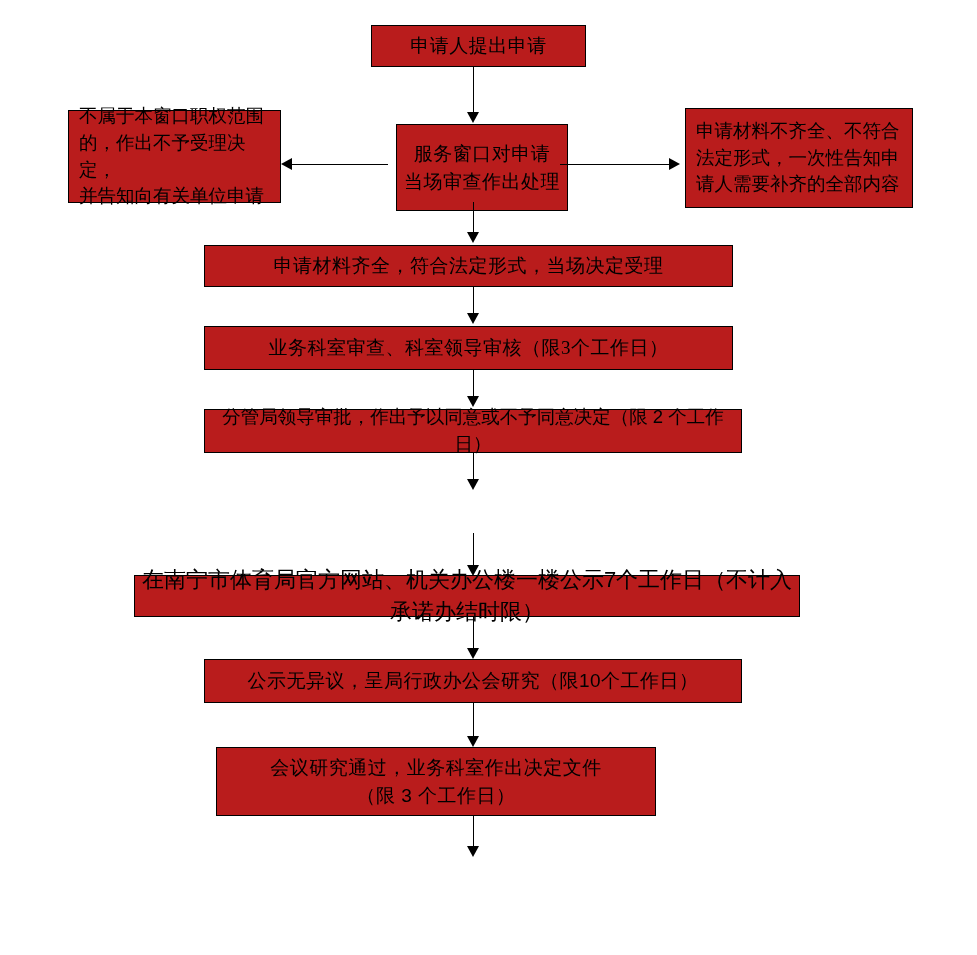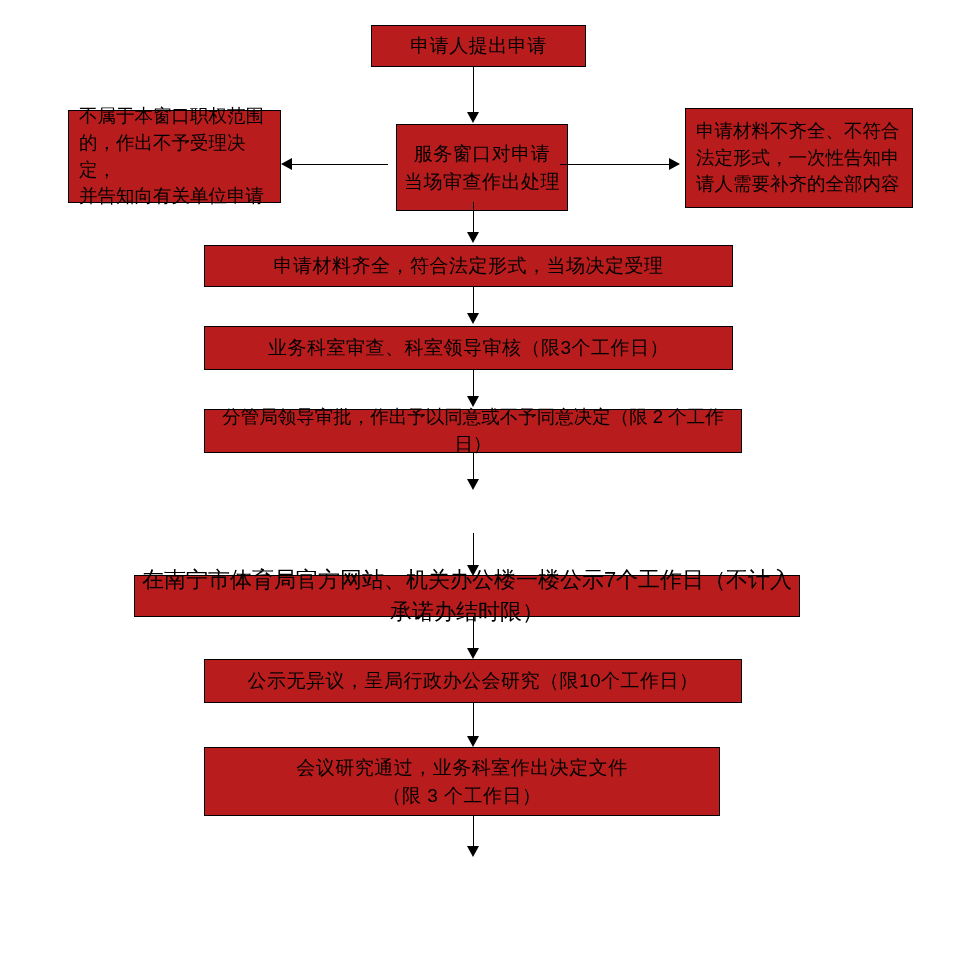--- a/index.html
+++ b/index.html
@@ -127,21 +127,21 @@
   <div class="conn-v" style="left:473px; top:202px; width:0; height:32px;"></div>
   <div class="arrow-down" style="left:467px; top:232px;"></div>
 
   <div class="node" style="left:204px; top:245px; width:529px; height:42px;">
     <span class="nodetext">申请材料齐全，符合法定形式，当场决定受理</span>
   </div>
 
   <div class="conn-v" style="left:473px; top:287px; height:28px;"></div>
   <div class="arrow-down" style="left:467px; top:313px;"></div>
 
-  <div class="node" style="left:204px; top:326px; width:529px; height:44px;">
+  <div class="node" style="left:204px; top:326px; width:529px; height:44px;font-family:Liberation Serif, serif;">
     <span class="nodetext">业务科室审查、科室领导审核（限3个工作日）</span>
   </div>
 
   <div class="conn-v" style="left:473px; top:370px; height:28px;"></div>
   <div class="arrow-down" style="left:467px; top:396px;"></div>
 
   <div class="node tight" style="left:204px; top:409px; width:538px; height:44px;">
     <span class="nodetext">分管局领导审批，作出予以同意或不予同意决定（限 2 个工作日）</span>
   </div>
 
@@ -159,21 +159,21 @@
   <div class="conn-v" style="left:473px; top:617px; height:33px;"></div>
   <div class="arrow-down" style="left:467px; top:648px;"></div>
 
   <div class="node" style="left:204px; top:659px; width:538px; height:44px;">
     <span class="nodetext">公示无异议，呈局行政办公会研究（限10个工作日）</span>
   </div>
 
   <div class="conn-v" style="left:473px; top:703px; height:35px;"></div>
   <div class="arrow-down" style="left:467px; top:736px;"></div>
 
-  <div class="node" style="left:204px; top:747px; width:516px; height:69px;">
+  <div class="node" style="left:216px; top:747px; width:440px; height:69px;">
     <span class="nodetext">会议研究通过，业务科室作出决定文件
 （限 3 个工作日）</span>
   </div>
 
   <div class="conn-v" style="left:473px; top:816px; height:32px;"></div>
   <div class="arrow-down" style="left:467px; top:846px;"></div>
 
 
 </div>
 

